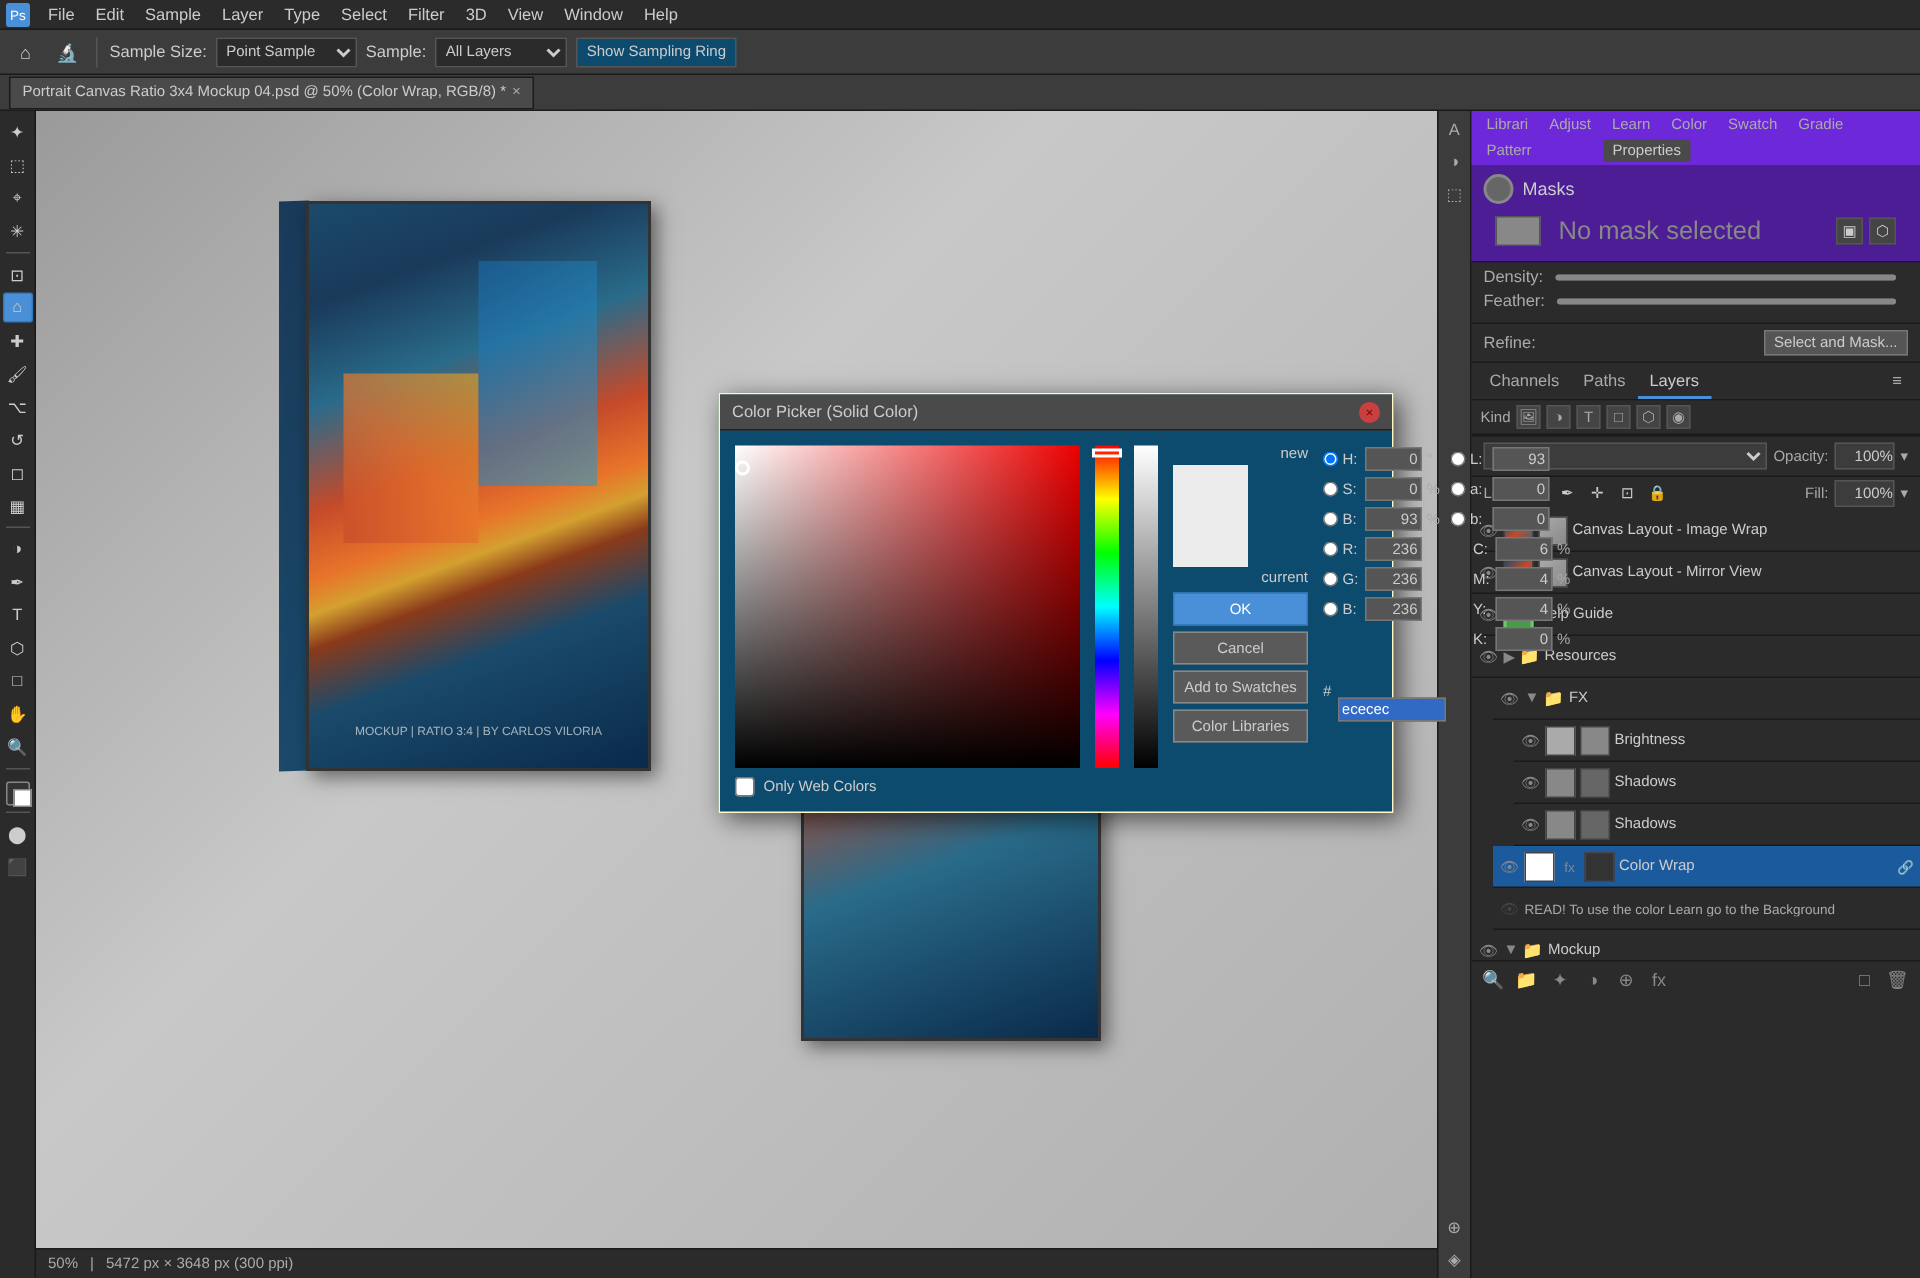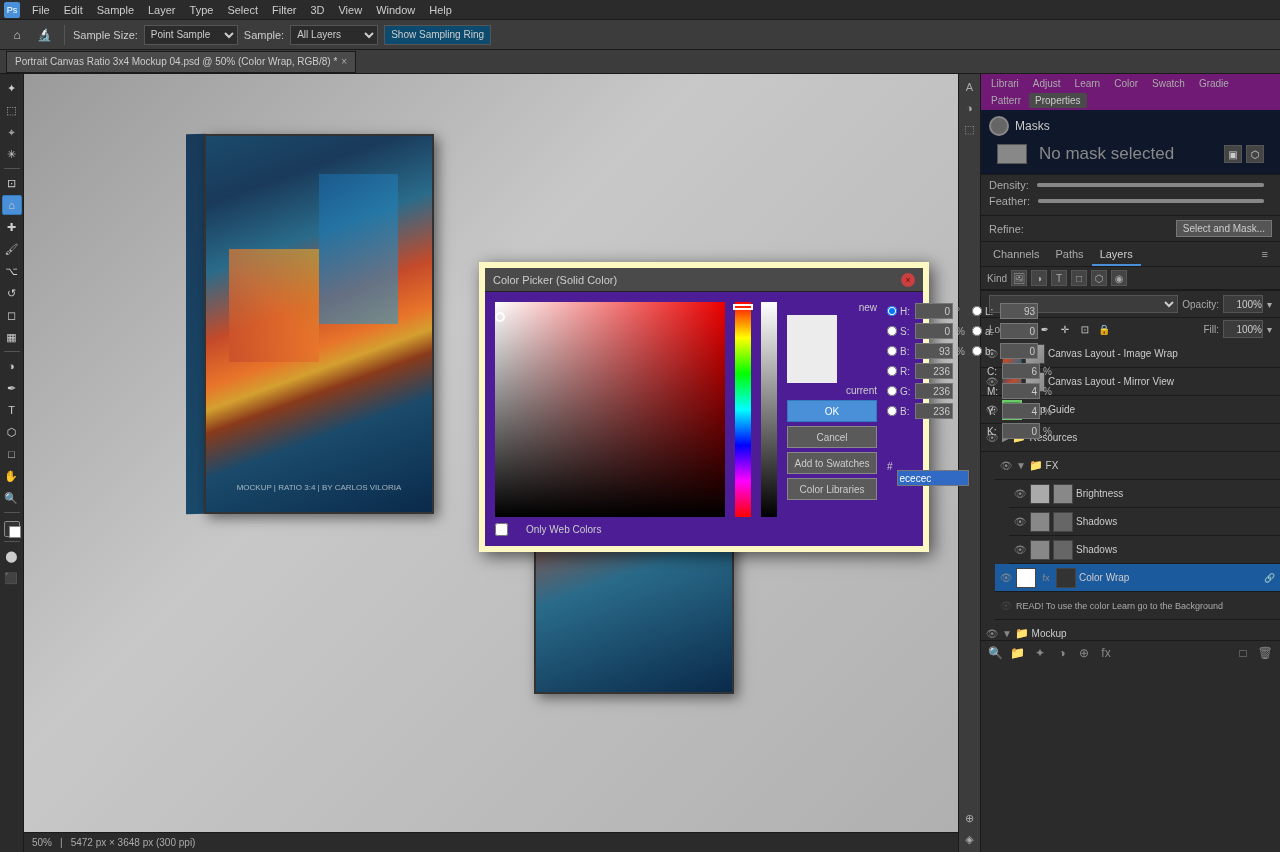--- a/index.html
+++ b/index.html
@@ -45,23 +45,23 @@
     .artwork-text { position: absolute; bottom: 20px; left: 50%; transform: translateX(-50%); color: rgba(255,255,255,0.6); font-size: 8px; text-align: center; white-space: nowrap; }
     .artwork-second { position: absolute; top: 240px; left: 360px; width: 220px; height: 330px; background: linear-gradient(135deg, #1a4a6b 0%, #c44a2a 30%, #2a6b8a 60%, #1a3a5a 100%); border: 2px solid #333; box-shadow: 4px 4px 12px rgba(0,0,0,0.5); }
     
     .canvas-status-bar { height: 20px; background: #2b2b2b; display: flex; align-items: center; padding: 0 8px; gap: 8px; font-size: 10px; color: #aaa; border-top: 1px solid #1a1a1a; }
 
     
     .right-panel { width: 300px; background: #2b2b2b; display: flex; flex-direction: column; border-left: 1px solid #1a1a1a; }
     .panel-tabs { display: flex; background: #2b2b2b; border-bottom: 1px solid #1a1a1a; padding: 0 4px; }
     .panel-tab { padding: 4px 8px; font-size: 11px; cursor: pointer; color: #aaa; border-bottom: 2px solid transparent; }
     .panel-tab.active { color: #ccc; border-bottom-color: #4a90d9; }
-    .panel-sub-tabs { display: flex; background: #701a75; padding: 2px 4px; gap: 2px; flex-wrap: wrap; }
+    .panel-sub-tabs { display: flex; background: #6d28d9; padding: 2px 4px; gap: 2px; flex-wrap: wrap; }
     .panel-sub-tab { padding: 2px 6px; font-size: 10px; cursor: pointer; color: #aaa; border-radius: 2px; }
-    .panel-sub-tab.active { background: #4a4a4a; color: #ccc; }
+    .panel-sub-tab.active { background: #4a4a4a; color: #ccc; margin-left: 40px; }
     .prop-row { display: flex; align-items: center; justify-content: space-between; margin-bottom: 4px; }
     .prop-label { color: #aaa; font-size: 11px; }
     .prop-slider { flex: 1; margin: 0 8px; height: 4px; background: #555; border-radius: 2px; }
     .prop-slider-filled { height: 4px; background: #888; border-radius: 2px; width: 100%; }
     
     
     .masks-header { display: flex; align-items: center; gap: 6px; padding: 6px 8px; background: #333; }
     .mask-icon { width: 20px; height: 20px; border-radius: 50%; background: #666; border: 2px solid #888; }
     .masks-title { font-size: 12px; color: #ccc; }
     .mask-preview { width: 30px; height: 20px; background: #888; border: 1px solid #555; margin: 4px 8px; }
@@ -95,31 +95,31 @@
     .layer-extra-thumb { width: 20px; height: 20px; background: #555; border: 1px solid #444; flex-shrink: 0; }
     .layer-thumb-art { background: linear-gradient(135deg, #1a4a6b, #c44a2a, #2a6b8a); }
     .layer-thumb-green { background: #3a8a3a; border: 2px solid #5aaa5a; }
 
     
     .layers-bottom { display: flex; align-items: center; padding: 3px 6px; gap: 4px; background: #2b2b2b; border-top: 1px solid #1a1a1a; }
     .layers-bottom-btn { width: 18px; height: 18px; display: flex; align-items: center; justify-content: center; cursor: pointer; color: #888; font-size: 12px; }
 
     
     .dialog-overlay { position: fixed; top: 0; left: 0; width: 100%; height: 100%; z-index: 1000; pointer-events: none; }
-    .dialog { position: absolute; top: 262px; left: 479px; width: 450px; background: #4c1d95; border: 6px solid #fef9c3; box-shadow: 4px 4px 16px rgba(0,0,0,0.6); pointer-events: all; }
+    .dialog { position: absolute; top: 262px; left: 479px; width: 450px; background: #0c4a6e; border: 1px solid #fef9c3; box-shadow: 4px 4px 16px rgba(0,0,0,0.6); pointer-events: all; }
     .dialog-title-bar { display: flex; align-items: center; justify-content: space-between; background: #4a4a4a; padding: 4px 8px; height: 24px; cursor: move; border-bottom: 1px solid #222; }
     .dialog-title { font-size: 11px; color: #ccc; }
     .dialog-close { width: 14px; height: 14px; border-radius: 50%; background: #c84040; display: flex; align-items: center; justify-content: center; cursor: pointer; font-size: 9px; color: #800; }
     .dialog-body { display: flex; padding: 10px; gap: 10px; }
     
     
     .color-picker-left { display: flex; flex-direction: column; gap: 6px; }
     .color-field { width: 230px; height: 215px; position: relative; background: linear-gradient(to bottom, transparent, black), linear-gradient(to right, white, red); cursor: crosshair; }
     .color-field-selector { position: absolute; left: 2px; top: 12px; width: 10px; height: 10px; border-radius: 50%; border: 2px solid white; transform: translate(-50%, -50%); }
-    .color-picker-bottom { display: flex; align-items: center; gap: 18px; }
+    .color-picker-bottom { display: flex; align-items: center; gap: 6px; }
     .only-web-label { font-size: 10px; color: #ccc; }
     
     
     .hue-slider-container { display: flex; flex-direction: column; gap: 4px; }
     .hue-bar { width: 16px; height: 215px; background: linear-gradient(to bottom, red, yellow, lime, cyan, blue, magenta, red); position: relative; cursor: pointer; }
     .hue-bar-indicator { position: absolute; left: -2px; top: 2px; width: 20px; height: 6px; background: transparent; border: 2px solid white; }
     .alpha-bar { width: 16px; height: 215px; background: linear-gradient(to bottom, white, black); position: relative; }
     
     
     .new-current { display: flex; flex-direction: column; gap: 0; }
@@ -273,21 +273,21 @@
       <div class="panel-sub-tab">Librari</div>
       <div class="panel-sub-tab">Adjust</div>
       <div class="panel-sub-tab">Learn</div>
       <div class="panel-sub-tab">Color</div>
       <div class="panel-sub-tab">Swatch</div>
       <div class="panel-sub-tab">Gradie</div>
       <div class="panel-sub-tab">Patterr</div>
       <div class="panel-sub-tab active">Properties</div>
     </div>
 
-    <div style="background:#0f172a;padding:6px 8px;border-bottom:1px solid #1a1a1a;">
+    <div style="background:#4c1d95;padding:6px 8px;border-bottom:1px solid #1a1a1a;">
       <div class="masks-header" style="padding:0;background:transparent;">
         <div class="mask-icon"></div>
         <span class="masks-title">Masks</span>
       </div>
       <div style="display:flex;align-items:center;margin-top:4px;">
         <div class="mask-preview"></div>
         <span class="no-mask-text">No mask selected</span>
         <div class="mask-actions" style="margin-left:auto;">
           <div class="mask-action-btn">▣</div>
           <div class="mask-action-btn">⬡</div>

